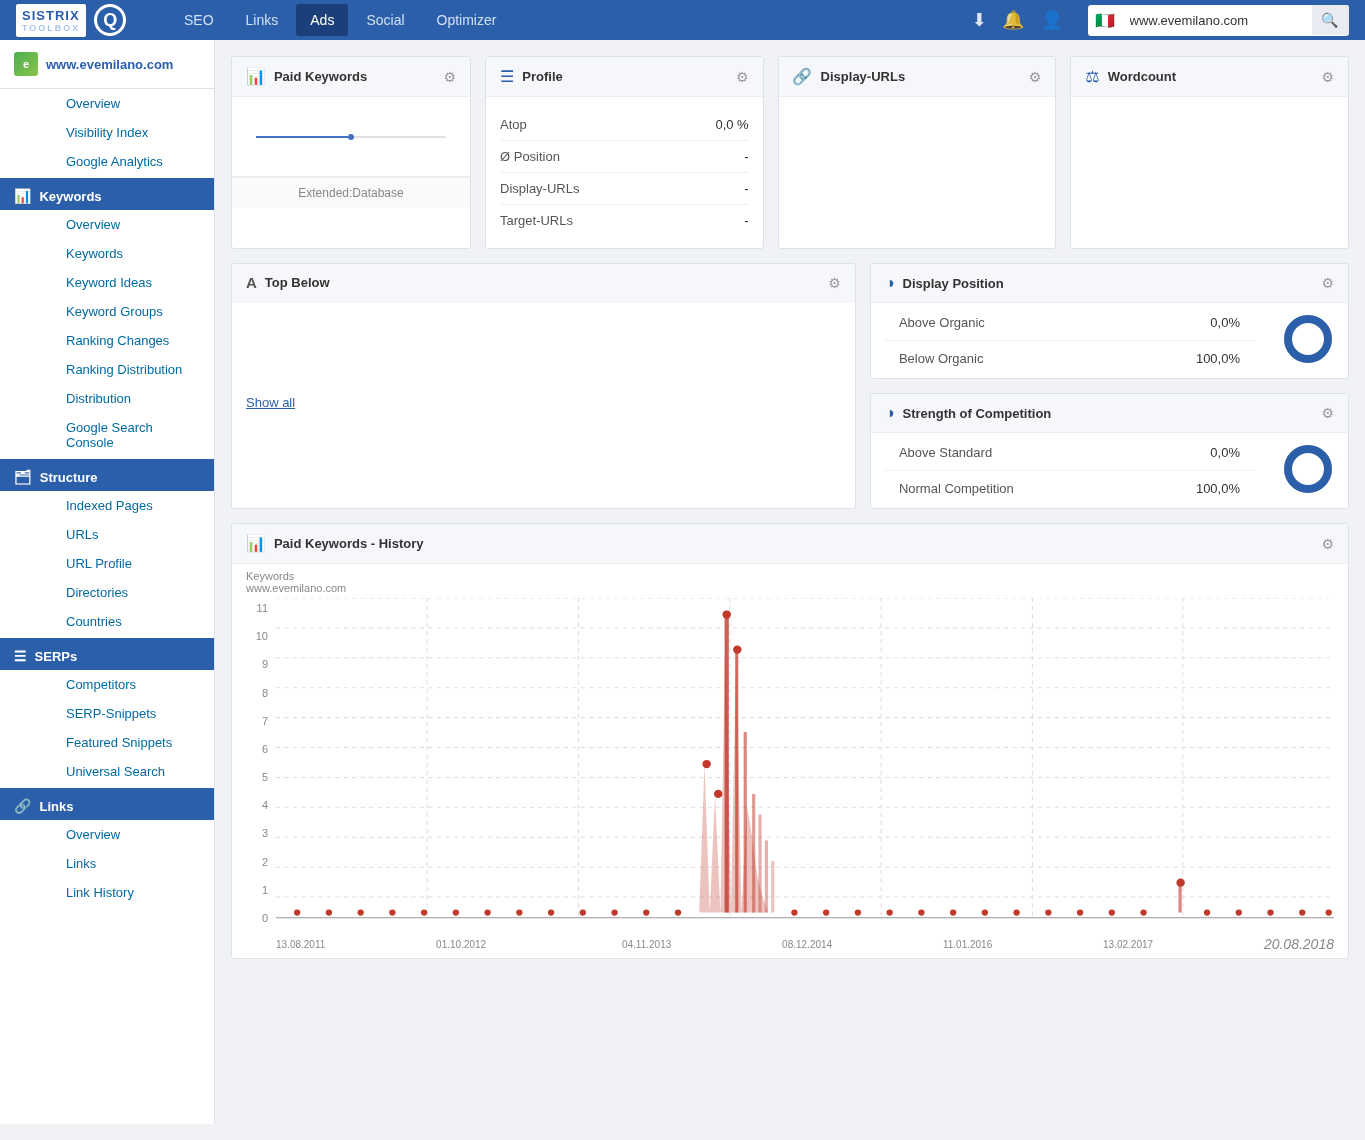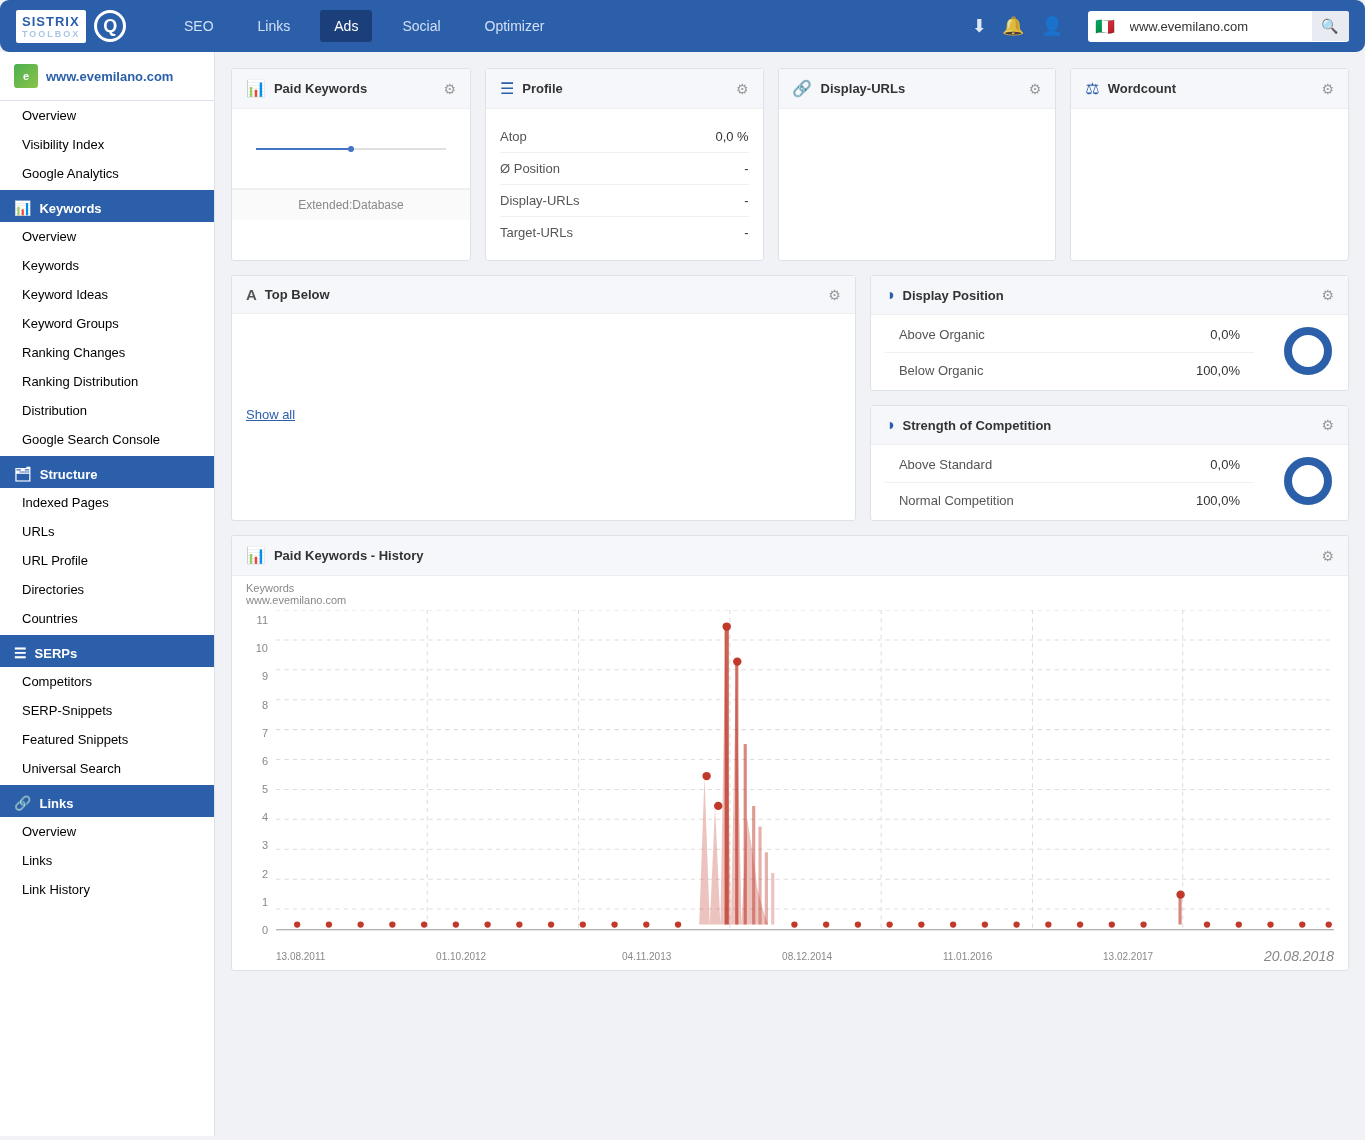--- a/index.html
+++ b/index.html
@@ -4,23 +4,22 @@
   <style>
     * { box-sizing: border-box; margin: 0; padding: 0; }
     body { font-family: Arial, sans-serif; font-size: 13px; background: #f0f2f5; color: #333; }
 
     
     .topnav {
       background: #2c5faa;
       display: flex;
       align-items: center;
       padding: 8px 16px;
-      height: 52px;
+      height: 40px;
       gap: 24px;
-      border-radius: 9px;
     }
     .logo-area {
       display: flex; align-items: center; gap: 8px;
       color: white; font-weight: bold; font-size: 15px;
       min-width: 130px;
     }
     .logo-box {
       background: white;
       color: #2c5faa;
       font-weight: 900;
@@ -28,21 +27,21 @@
       padding: 4px 6px;
       border-radius: 2px;
       letter-spacing: 1px;
     }
     .logo-sub { color: #aac4e8; font-size: 9px; letter-spacing: 2px; display: block; }
     .logo-circle {
       width: 32px; height: 32px; border-radius: 50%;
       border: 3px solid white; display: flex; align-items: center; justify-content: center;
       color: white; font-size: 18px; font-weight: bold;
     }
-    .nav-links { display: flex; gap: 16px; flex: 1; }
+    .nav-links { display: flex; gap: 4px; flex: 1; }
     .nav-link {
       color: #d0e0f5; padding: 8px 14px; border-radius: 3px;
       cursor: pointer; font-size: 14px; font-weight: 500;
       text-decoration: none;
     }
     .nav-link.active { background: #1a3f7a; color: white; }
     .nav-icons { display: flex; gap: 16px; align-items: center; color: white; }
     .nav-icon { font-size: 18px; cursor: pointer; opacity: 0.85; }
     .search-bar {
       display: flex; align-items: center;
@@ -90,21 +89,21 @@
       padding: 10px 14px 6px;
       background: #2c5faa; color: white;
       font-weight: 600; font-size: 13px;
       margin-top: 2px;
     }
     .sidebar-section-icon {
       font-size: 14px;
     }
     .sidebar-item {
       padding: 7px 14px 7px 22px;
-      color: #000000; cursor: pointer; font-size: 13px;
+      color: #0369a1; cursor: pointer; font-size: 13px; margin-left: 44px;
     }
 
     
     .content {
       flex: 1; padding: 16px; overflow-x: auto;
     }
 
     
     .widget-row {
       display: flex; gap: 14px; margin-bottom: 14px;

